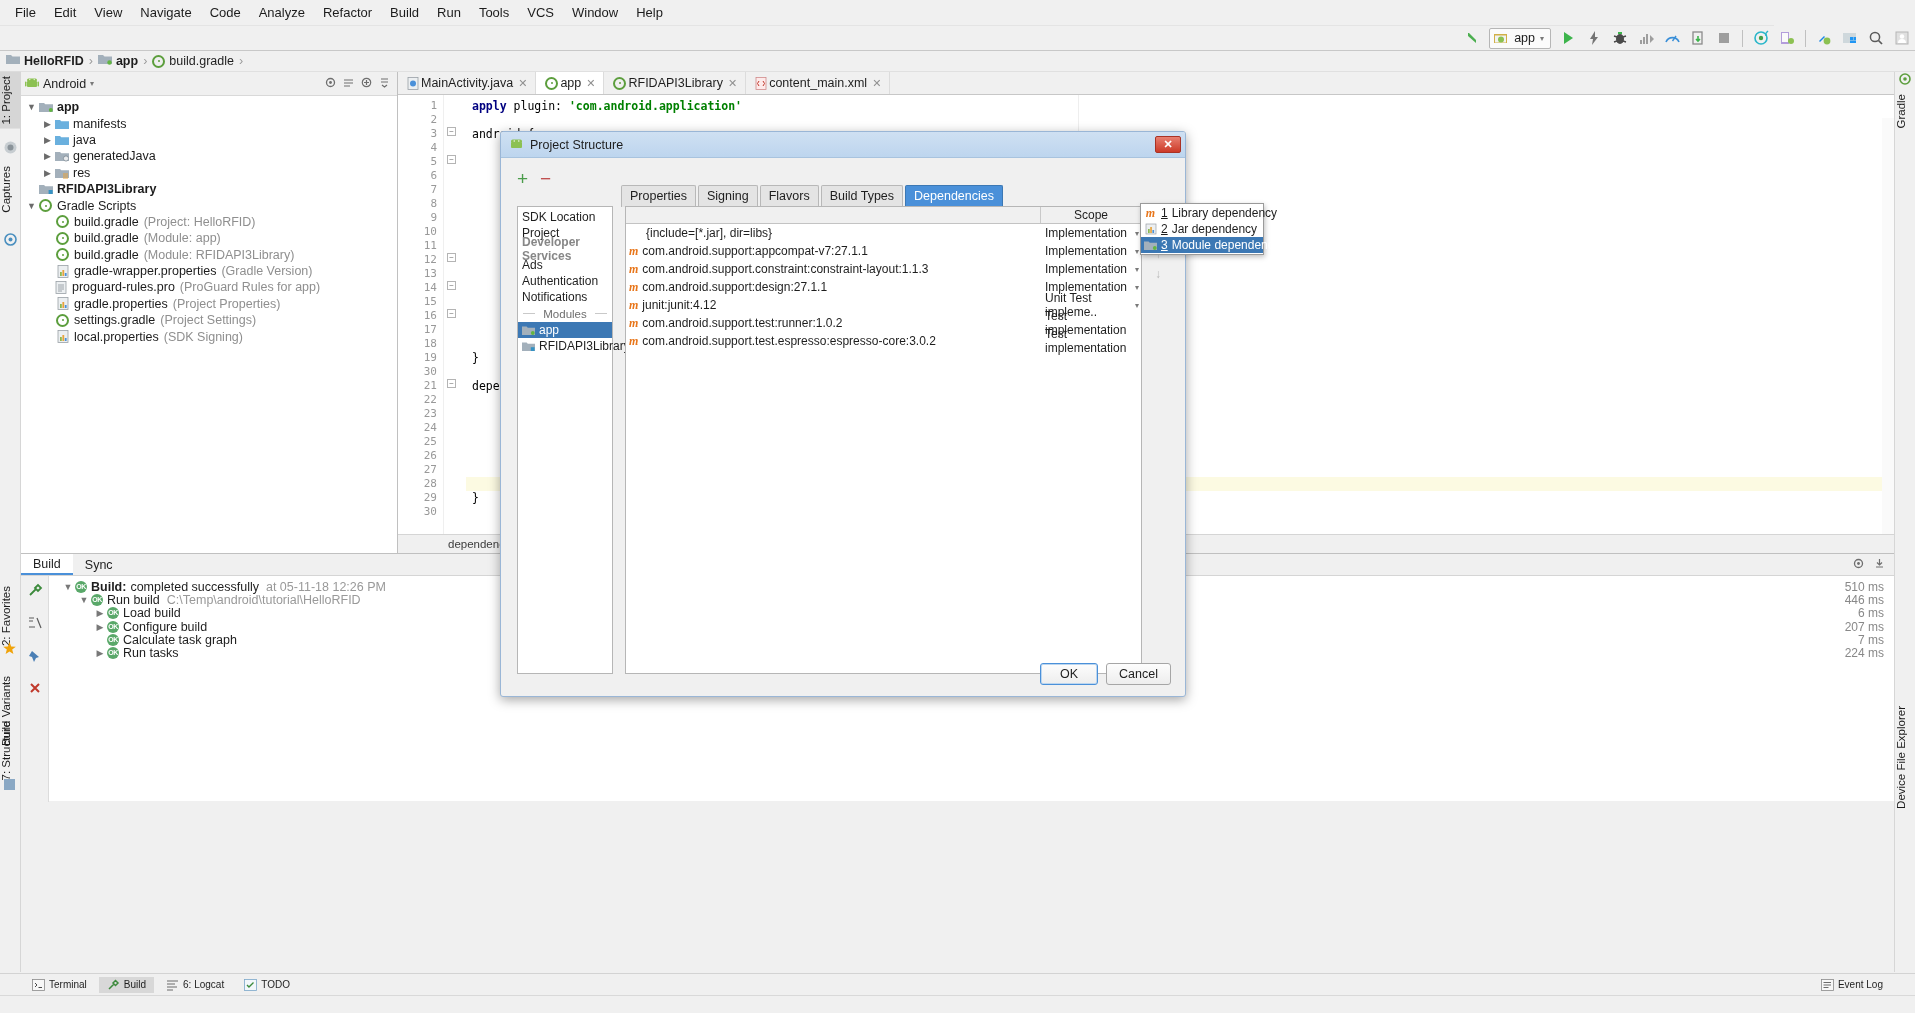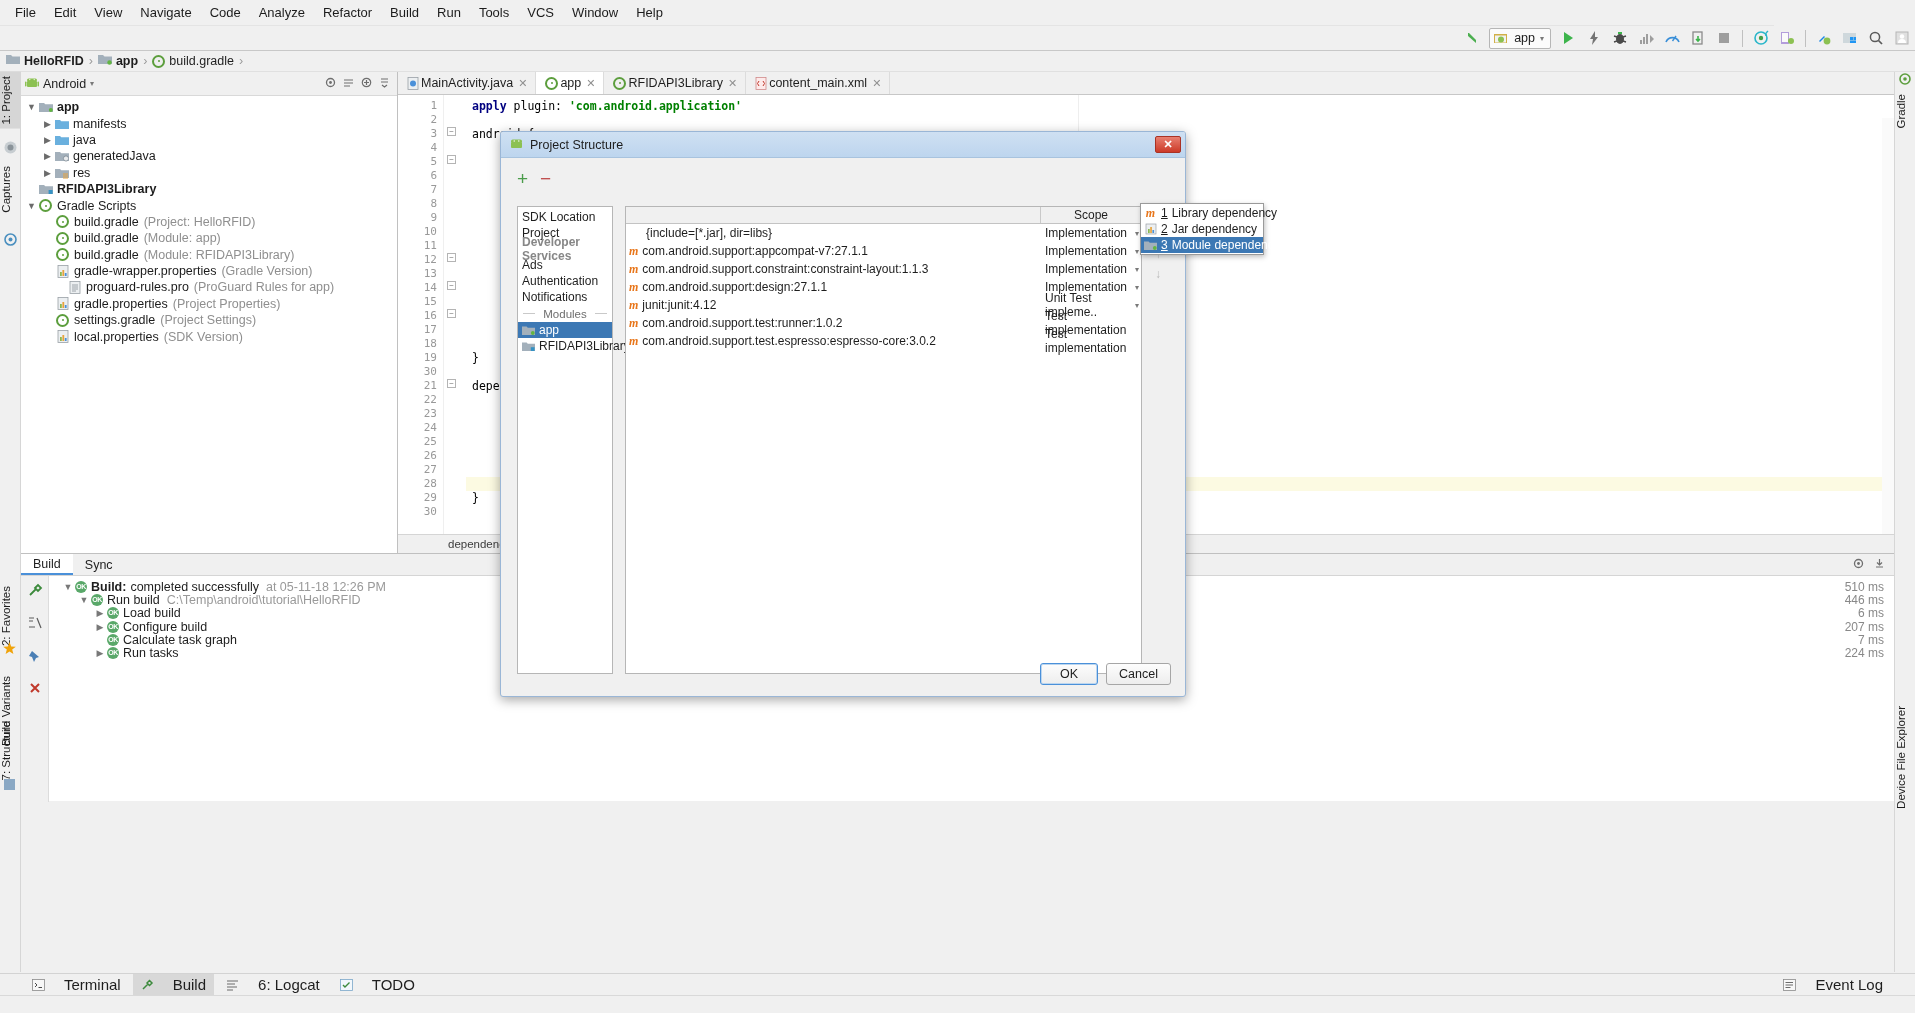--- a/index.html
+++ b/index.html
@@ -159,21 +159,21 @@
   }
   .bgrey { color: #999999; margin-left: 7px; }
   .btime { position: absolute; right: 10px; color: #888888; font-size: 12px; }
 
   
   .bottombar {
     position: absolute; bottom: 18px; left: 0; width: 1915px; height: 22px;
     background: #f0f0f0; display: flex; align-items: center; gap: 4px;
     padding-left: 24px; border-top: 1px solid #d3d3d3;
   }
-  .bbtn { display: flex; align-items: center; gap: 19px; padding: 2px 8px; font-size: 15px; }
+  .bbtn { display: flex; align-items: center; gap: 4px; padding: 2px 8px; font-size: 10px; }
   .bbtn.sel { background: #d8d8d8; }
   .statusbar {
     position: absolute; bottom: 0; left: 0; width: 1915px; height: 18px;
     background: #f0f0f0; border-top: 1px solid #d9d9d9; display: flex; align-items: center;
     padding: 0 8px; font-size: 11.5px; color: #3c3c3c;
   }
 
   
   .dialog {
     position: absolute; left: 500px; top: 131px; width: 686px; height: 566px;
@@ -602,21 +602,21 @@
           <svg width="12" height="13" viewBox="0 0 12 13">
               <rect x="1" y="0.5" width="10" height="12" fill="#eceff1" stroke="#9aa0a6" stroke-width="0.8"></rect>
               <rect x="3" y="7" width="1.8" height="4" fill="#8ab94f"></rect>
               <rect x="5.4" y="5" width="1.8" height="6" fill="#e8a33d"></rect>
               <rect x="7.8" y="8" width="1.8" height="3" fill="#4a90d9"></rect>
             </svg>
         </span>
         <span class="tlabel">gradle-wrapper.properties</span>
         <span class="tsub">(Gradle Version)</span>
       </div>
-      <div class="trow" style="padding-left:46px">
+      <div class="trow" style="padding-left:32px">
         <span class="tico">
           <svg width="12" height="13" viewBox="0 0 12 13">
               <rect x="1" y="0.5" width="10" height="12" fill="#eceff1" stroke="#9aa0a6" stroke-width="0.8"></rect>
               <path d="M3 4 H9 M3 6 H9 M3 8 H9 M3 10 H7" stroke="#8a9399" stroke-width="0.8"></path>
             </svg>
         </span>
         <span class="tlabel">proguard-rules.pro</span>
         <span class="tsub">(ProGuard Rules for app)</span>
       </div>
       <div class="trow" style="padding-left:34px">
@@ -641,21 +641,21 @@
       <div class="trow" style="padding-left:34px">
         <span class="tico">
           <svg width="12" height="13" viewBox="0 0 12 13">
               <rect x="1" y="0.5" width="10" height="12" fill="#eceff1" stroke="#9aa0a6" stroke-width="0.8"></rect>
               <rect x="3" y="7" width="1.8" height="4" fill="#8ab94f"></rect>
               <rect x="5.4" y="5" width="1.8" height="6" fill="#e8a33d"></rect>
               <rect x="7.8" y="8" width="1.8" height="3" fill="#4a90d9"></rect>
             </svg>
         </span>
         <span class="tlabel">local.properties</span>
-        <span class="tsub">(SDK Version)</span>
+        <span class="tsub">(SDK Signing)</span>
       </div>
     </div>
   </div>
 
   <div class="editorarea">
     <div class="tabstrip">
       <div class="etab">
         <svg width="12" height="13" viewBox="0 0 12 13">
             <rect x="1" y="0.5" width="10" height="12" fill="#eceff1" stroke="#9aa0a6" stroke-width="0.8"></rect>
             <circle cx="6" cy="6.5" r="3" fill="#4a90d9"></circle>
@@ -896,20 +896,27 @@
           <span class="mod-ico">
             <svg width="13" height="11" viewBox="0 0 13 11">
                 <path d="M0 1.5 h4.6 l1.2 1.2 H13 V10 H0 Z" fill="#a3b0bb"></path>
                 <rect x="8.8" y="6.2" width="3.8" height="3.8" fill="#3592c4"></rect>
               </svg>
           </span>
           <span>RFIDAPI3Library</span>
         </div>
       </div>
 
+      <div class="dlg-tabs">
+        <div class="dtab">Properties</div>
+        <div class="dtab">Signing</div>
+        <div class="dtab">Flavors</div>
+        <div class="dtab">Build Types</div>
+        <div class="dtab active">Dependencies</div>
+      </div>
 
       <div class="dlg-table">
         <div class="dt-head">
           <div class="c1"></div>
           <div class="c2">Scope</div>
         </div>
 
         <div class="dt-row">
           <div class="c1">
             <span style="width:13px"></span>

